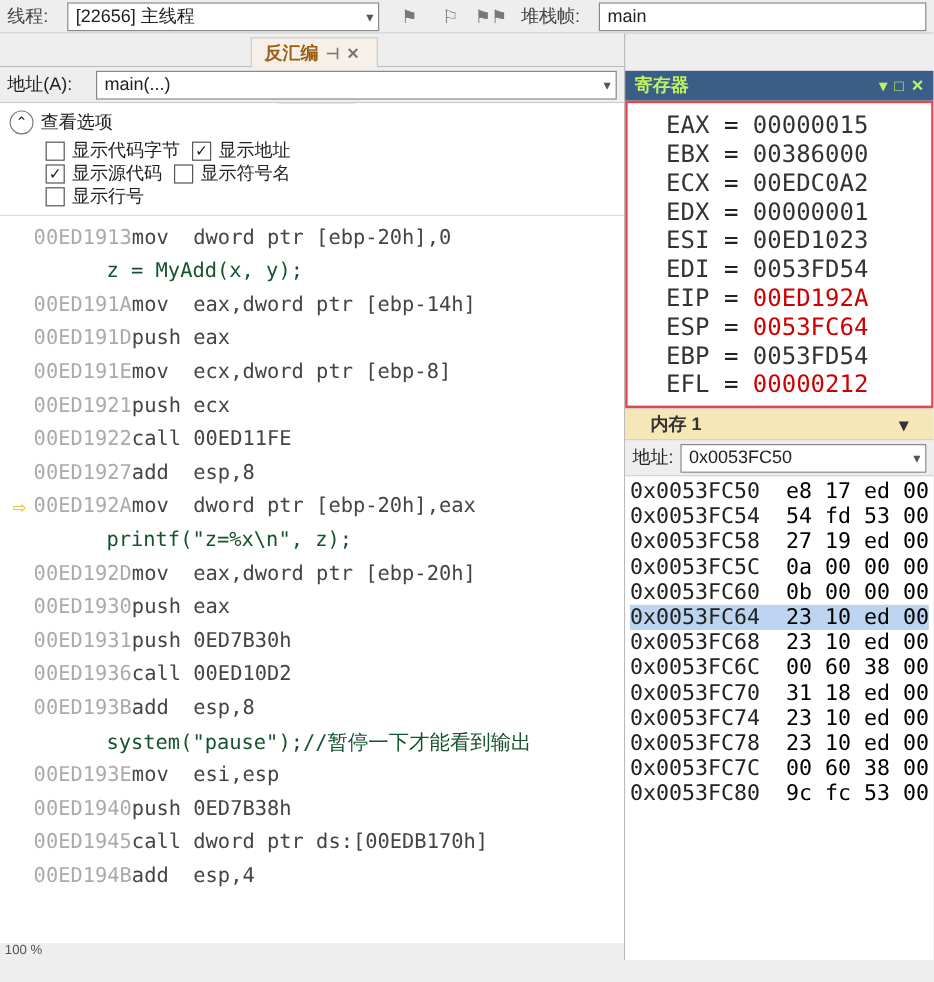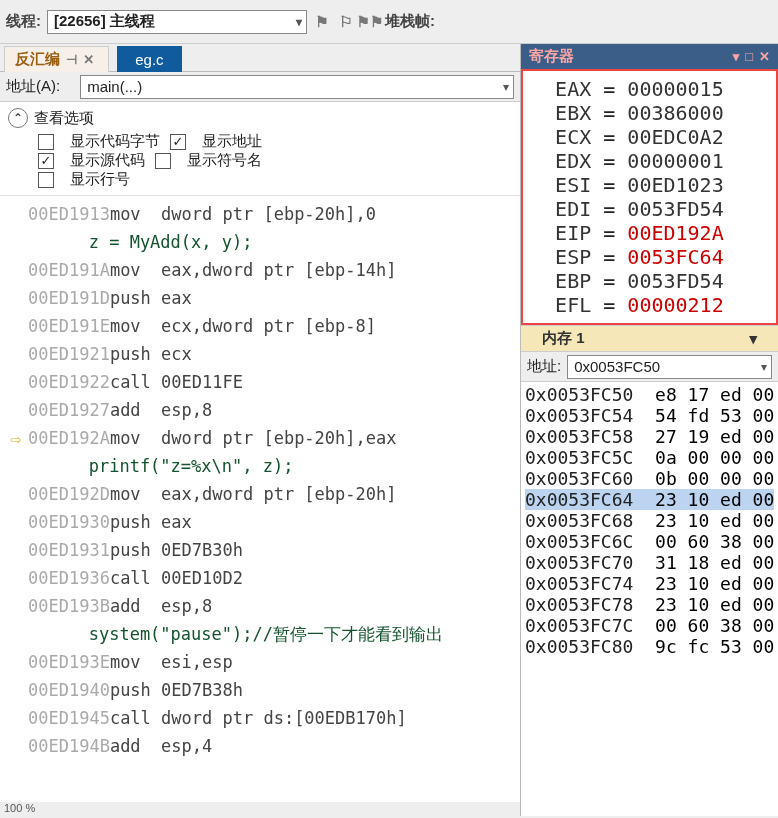--- a/index.html
+++ b/index.html
@@ -1,72 +1,72 @@
 <!DOCTYPE html>
 <html><head>
 <meta charset="utf-8">
 <style>
   * { margin:0; padding:0; box-sizing:border-box; }
   body { font-family:"Microsoft YaHei","Segoe UI",sans-serif; font-size:15px;
          color:#222; background:#eee; width:778px; height:818px; overflow:hidden; }
-  .toolbar { display:flex; align-items:center; height:44px; background:#eee;
-             border-bottom:1px solid #ccc; padding:0 6px; gap:6px;font-weight:bold; }
+  .toolbar { display:flex; align-items:center; height:28px; background:#eee;
+             border-bottom:1px solid #ccc; padding:0 6px; gap:16px; }
   .toolbar-label { color:#444; }
   .combo { flex:0 0 auto; display:flex; align-items:center; height:24px;
            background:#fff; border:1px solid #888; padding:0 18px 0 6px; position:relative;
            min-width:260px; }
   .combo::after { content:"▾"; position:absolute; right:4px; color:#555; font-size:12px; }
   .toolbar-icon { width:18px; height:18px; display:flex; align-items:center; justify-content:center;
                   color:#777; }
   .stackframe { flex:1; display:flex; align-items:center; height:24px;
                 background:#fff; border:1px solid #888; padding:0 6px; }
 
   .main { display:flex; height:calc(100% - 46px); }
   .left { flex:1; display:flex; flex-direction:column; min-width:0; }
   .right { width:258px; display:flex; flex-direction:column; border-left:1px solid #bbb; }
 
   
   .panel-header { display:flex; align-items:center; height:28px; background:#eee;
-                  border-bottom:1px solid #bbb; }
+                  border-bottom:1px solid #bbb;flex-direction:column; }
   .panel-title { background:#f7f0e8; color:#9b5e12; font-weight:600; padding:3px 14px 3px 10px;
                  border:1px solid #ccc; border-bottom:none; margin:3px 0 0 4px; display:flex;
                  align-items:center; gap:6px;}
   .pin { font-size:13px; color:#777; cursor:pointer;}
   .close-x { font-size:13px; color:#777; cursor:pointer;}
   .file-tab { background:#0f5b9e; color:#fff; padding:5px 18px; margin:3px 0 0 8px;
               display:flex; align-items:center; }
 
   .addr-row { display:flex; align-items:center; height:30px; padding:2px 6px; gap:20px;
               background:#eee; border-bottom:1px solid #ccc; }
   .addr-input { flex:1; height:24px; background:#fff; border:1px solid #888;
                 padding:0 18px 0 6px; position:relative; display:flex; align-items:center; }
   .addr-input::after { content:"▾"; position:absolute; right:4px; color:#555; font-size:12px; }
 
   .options { background:#fff; padding:6px 10px 6px 8px; border-bottom:1px solid #ddd; }
   .options-title { display:flex; align-items:center; gap:6px; margin-bottom:4px; }
   .circle-btn { width:20px; height:20px; border:1px solid #777; border-radius:50%;
                 display:flex; align-items:center; justify-content:center; font-size:12px;}
   .check-row { display:flex; flex-wrap:wrap; gap:18px 10px; margin-left:30px; }
-  .chk { display:flex; align-items:center; gap:16px; }
+  .chk { display:flex; align-items:center; gap:6px; }
   .chk-box { width:16px; height:16px; border:1px solid #555; background:#fff;
              display:flex; align-items:center; justify-content:center; font-size:13px;
              line-height:1; }
 
   .disasm { flex:1; overflow:auto; background:#fff; font-family:Consolas,monospace;
             font-size:17px; color:#444; padding:4px 0 0 4px; }
   .line { display:flex; align-items:center; height:28px; white-space:pre; }
   .gutter { width:24px; text-align:center; color:#d8a400; font-size:18px; }
   .gutter.yellow::before { content:"⇨"; color:#eeb300; }
   .addr { color:#aaa; }
   .op   { color:#444; }
   .src  { color:#14532d; margin-left:30px; }
 
   
-  .right-panel-title { background:#3b5e88; color:#fca5a5; font-weight:600;
-                       padding:3px 8px; display:flex; align-items:center; justify-content:space-between; }
+  .right-panel-title { background:#3b5e88; color:#bef264; font-weight:600;
+                       padding:3px 8px; display:flex; align-items:center; justify-content:space-between;margin-top:31px; }
   .right-panel-title .controls { display:flex; gap:6px; font-size:13px; }
   .regs { background:#fff; padding:6px 8px; font-family:Consolas,monospace;
           font-size:20px; flex:0 0 auto; border:2px solid #ef4444;}
   .reg-line { white-space:pre; }
   .reg-name { color:#333; }
   .reg-val  { color:#333; }
   .reg-val.red { color:#c00; }
 
   
   .mem-title { background:#f6e7b8; color:#333; padding:3px 21px; font-weight:600;
@@ -88,20 +88,23 @@
 
 <div class="toolbar">
   <span class="toolbar-label">线程:</span>
   <div class="combo">
     <span>[22656] 主线程</span>
   </div>
   <span class="toolbar-icon">⚑</span>
   <span class="toolbar-icon">⚐</span>
   <span class="toolbar-icon">⚑⚑</span>
   <span class="toolbar-label">堆栈帧:</span>
+  <div class="stackframe">
+    <span>main</span>
+  </div>
 </div>
 
 <div class="main">
 
   <div class="left">
     <div class="panel-header">
       <div class="panel-title">
         <span>反汇编</span>
         <span class="pin">⊣</span>
         <span class="close-x">✕</span>

